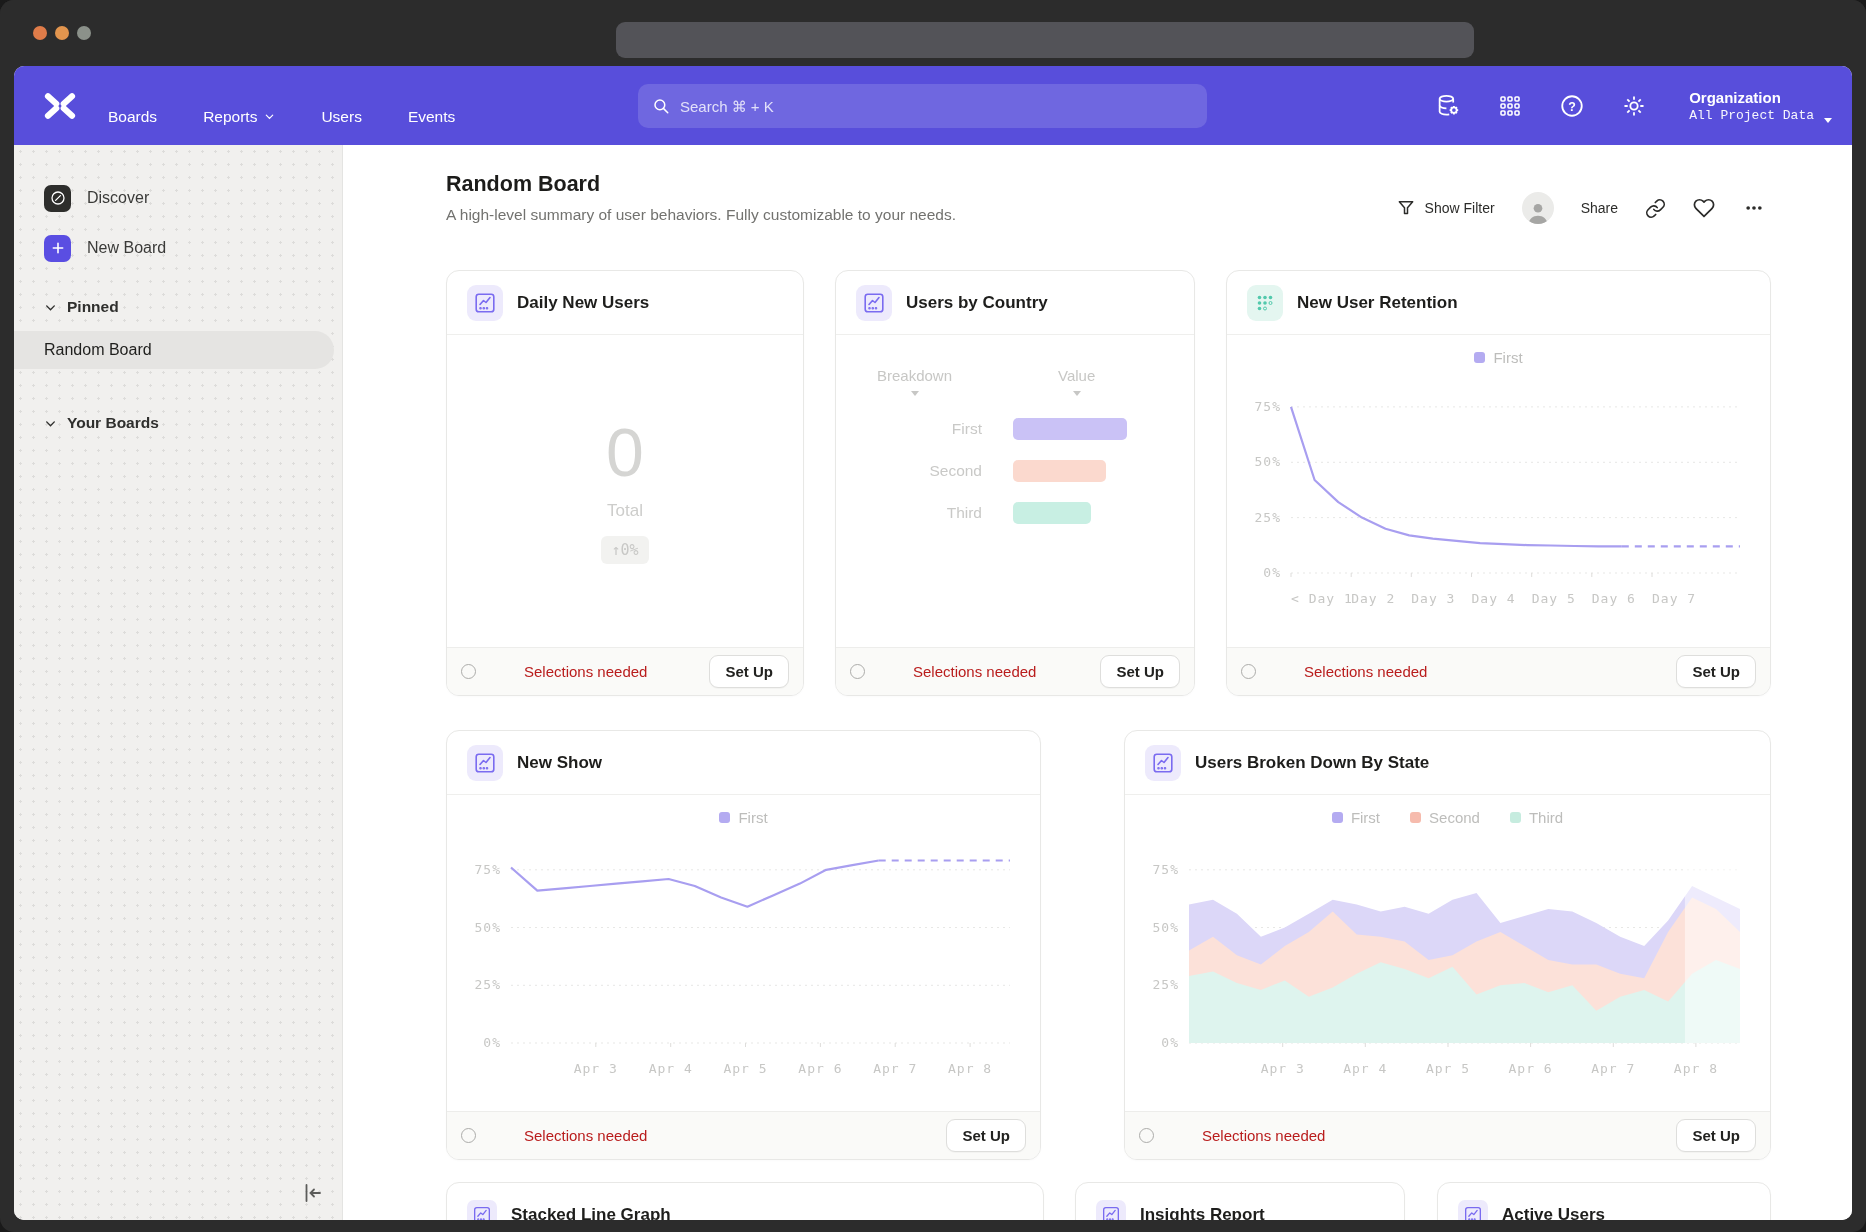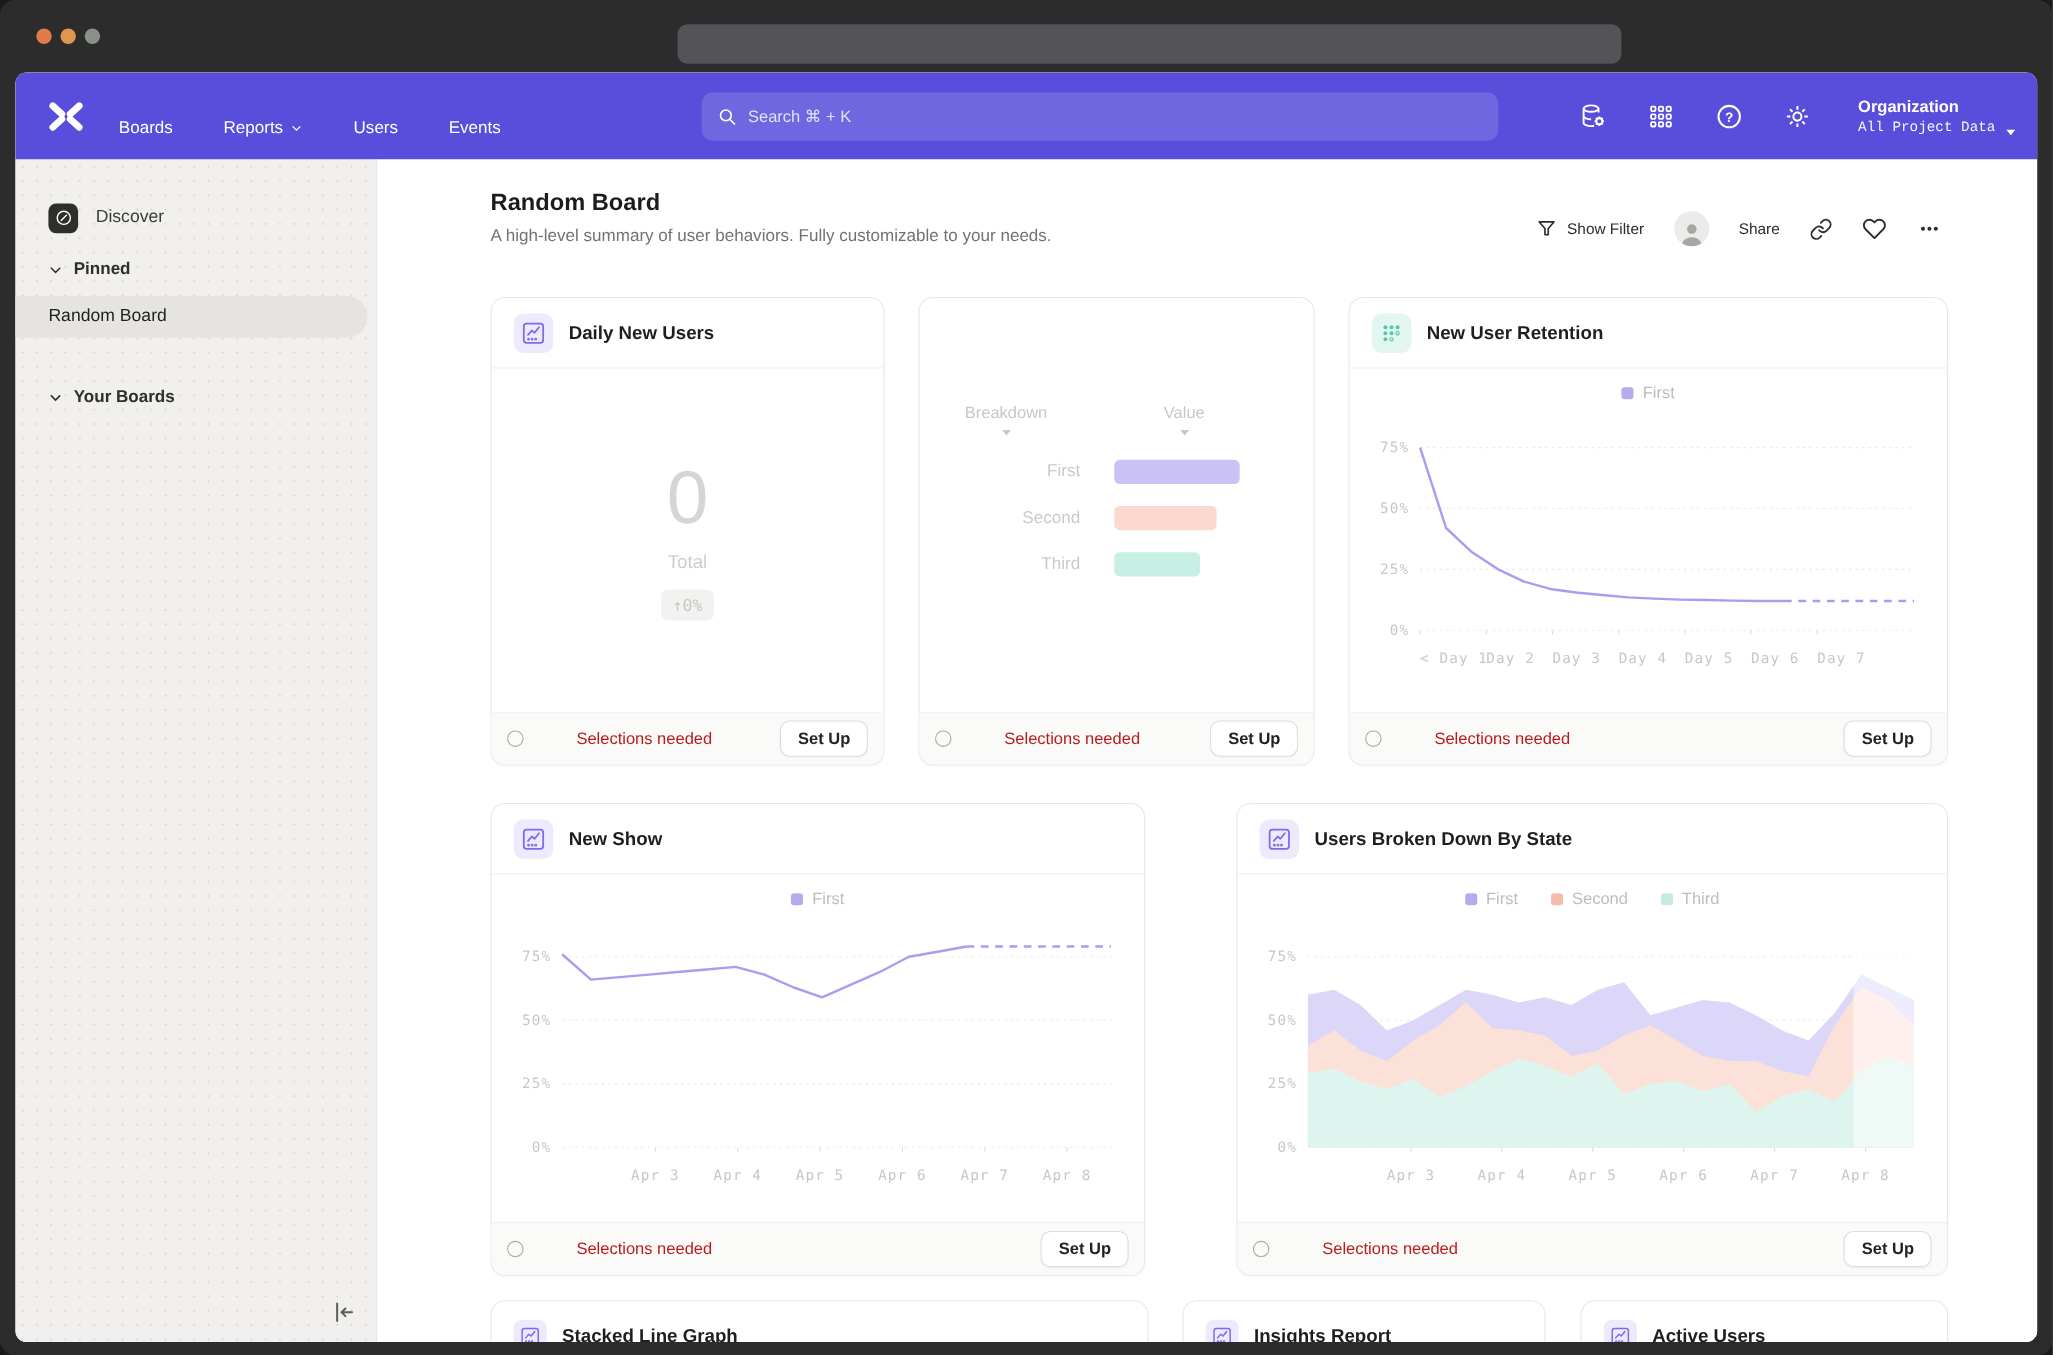--- a/index.html
+++ b/index.html
@@ -12,21 +12,21 @@
   .url-pill { position:absolute; left:616px; top:22px; width:858px; height:36px; border-radius:9px; background:#535358; }
 
   
   .window { position:absolute; left:14px; top:66px; width:1838px; height:1154px; background:#ffffff; border-radius:10px; overflow:hidden; }
 
   
   .nav { position:absolute; left:0; top:0; width:1838px; height:79px; background:#584edb; }
   .nav-logo { position:absolute; left:28px; top:22px; width:36px; height:36px; }
   .nav-links { position:absolute; left:94px; top:0; height:101px; display:flex; align-items:center; gap:46px; }
   .nav-link { color:#ffffff; font-size:15.5px; font-weight:500; display:flex; align-items:center; gap:7px; cursor:pointer; }
-  .search { position:absolute; left:624px; top:18px; width:724px; height:44px; border-radius:10px; background:rgba(255,255,255,.14); display:flex; align-items:center; padding:0 14px; gap:10px; }
+  .search { position:absolute; left:624px; top:18px; width:569px; height:44px; border-radius:10px; background:rgba(255,255,255,.14); display:flex; align-items:center; padding:0 14px; gap:10px; }
   .search input { flex:1; background:transparent; border:none; outline:none; color:#fff; font-size:15px; font-family:"Liberation Sans",sans-serif; }
   .search input::placeholder { color:rgba(255,255,255,.8); }
   .nav-right { position:absolute; right:20px; top:0; height:79px; display:flex; align-items:center; gap:36px; }
   .nav-icon { width:26px; height:26px; display:flex; align-items:center; justify-content:center; cursor:pointer; }
   .org { display:flex; align-items:flex-end; gap:10px; margin-left:6px; cursor:pointer; color:#fff; }
   .org-name { font-size:15px; font-weight:700; line-height:1.35; }
   .org-sub { font-size:13px; font-weight:400; opacity:.95;font-family:Liberation Mono, monospace; }
   .org-caret { color:#fff; font-size:10px; }
 
   
@@ -174,20 +174,28 @@
       <div class="side-inner">
         <div class="side-row" style="margin-bottom:16px">
           <span class="side-sq" style="background:#2e2e2c">
             <svg width="18" height="18" viewBox="0 0 24 24">
                 <circle cx="12" cy="12" r="8" stroke="#fff" stroke-width="1.7" fill="none"></circle>
                 <path d="M8.8 15.2 L15.2 8.8" stroke="#fff" stroke-width="1.7" stroke-linecap="round"></path>
               </svg>
           </span>
           <span class="side-label">Discover</span>
         </div>
+        <div class="side-row" style="margin-bottom:28px">
+          <span class="side-sq" style="background:#5a4ee2">
+            <svg width="16" height="16" viewBox="0 0 24 24">
+                <path d="M12 5v14 M5 12h14" stroke="#fff" stroke-width="2.4" stroke-linecap="round"></path>
+              </svg>
+          </span>
+          <span class="side-label">New Board</span>
+        </div>
         <div class="side-section" style="margin-bottom:10px">
           <svg width="13" height="13" viewBox="0 0 24 24">
               <path d="M5 9l7 7 7-7" stroke="#2f2f2d" stroke-width="2.6" fill="none" stroke-linecap="round"></path>
             </svg>
           <span>Pinned</span>
         </div>
         <div class="side-pill" style="margin-bottom:40px">
           <span>Random Board</span>
         </div>
         <div class="side-section">
@@ -268,20 +276,32 @@
           </div>
         </div>
         <div class="card-foot">
           <span class="radio"></span>
           <span class="foot-status">Selections needed</span>
           <button class="setup-btn">Set Up</button>
         </div>
       </div>
 
       <div class="card" style="left:492px;top:125px;width:360px;height:426px">
+        <div class="card-head">
+          <span class="cicon">
+            <svg width="24" height="24" viewBox="0 0 24 24" fill="none" stroke="#7a6bf0" stroke-width="1.6">
+              <rect x="3.2" y="3.2" width="17.6" height="17.6" rx="2.6"></rect>
+              <path d="M7 13.5 L10.5 9.5 L13 11.5 L17 6.5" stroke-linecap="round" stroke-linejoin="round"></path>
+              <circle cx="7.5" cy="17.3" r="0.5" fill="#7a6bf0"></circle>
+                <circle cx="10.8" cy="17.3" r="0.5" fill="#7a6bf0"></circle>
+                <circle cx="14" cy="17.3" r="0.5" fill="#7a6bf0"></circle>
+            </svg>
+          </span>
+          <span class="card-title">Users by Country</span>
+        </div>
         <div class="card-body">
           <span class="sel-label" style="left:41px;top:32px">
             <span>Breakdown</span>
             <span class="caret-down"></span>
           </span>
           <span class="sel-label" style="left:222px;top:32px">
             <span>Value</span>
             <span class="caret-down"></span>
           </span>
           <div class="bar-row" style="top:83px;left:0;right:0">

